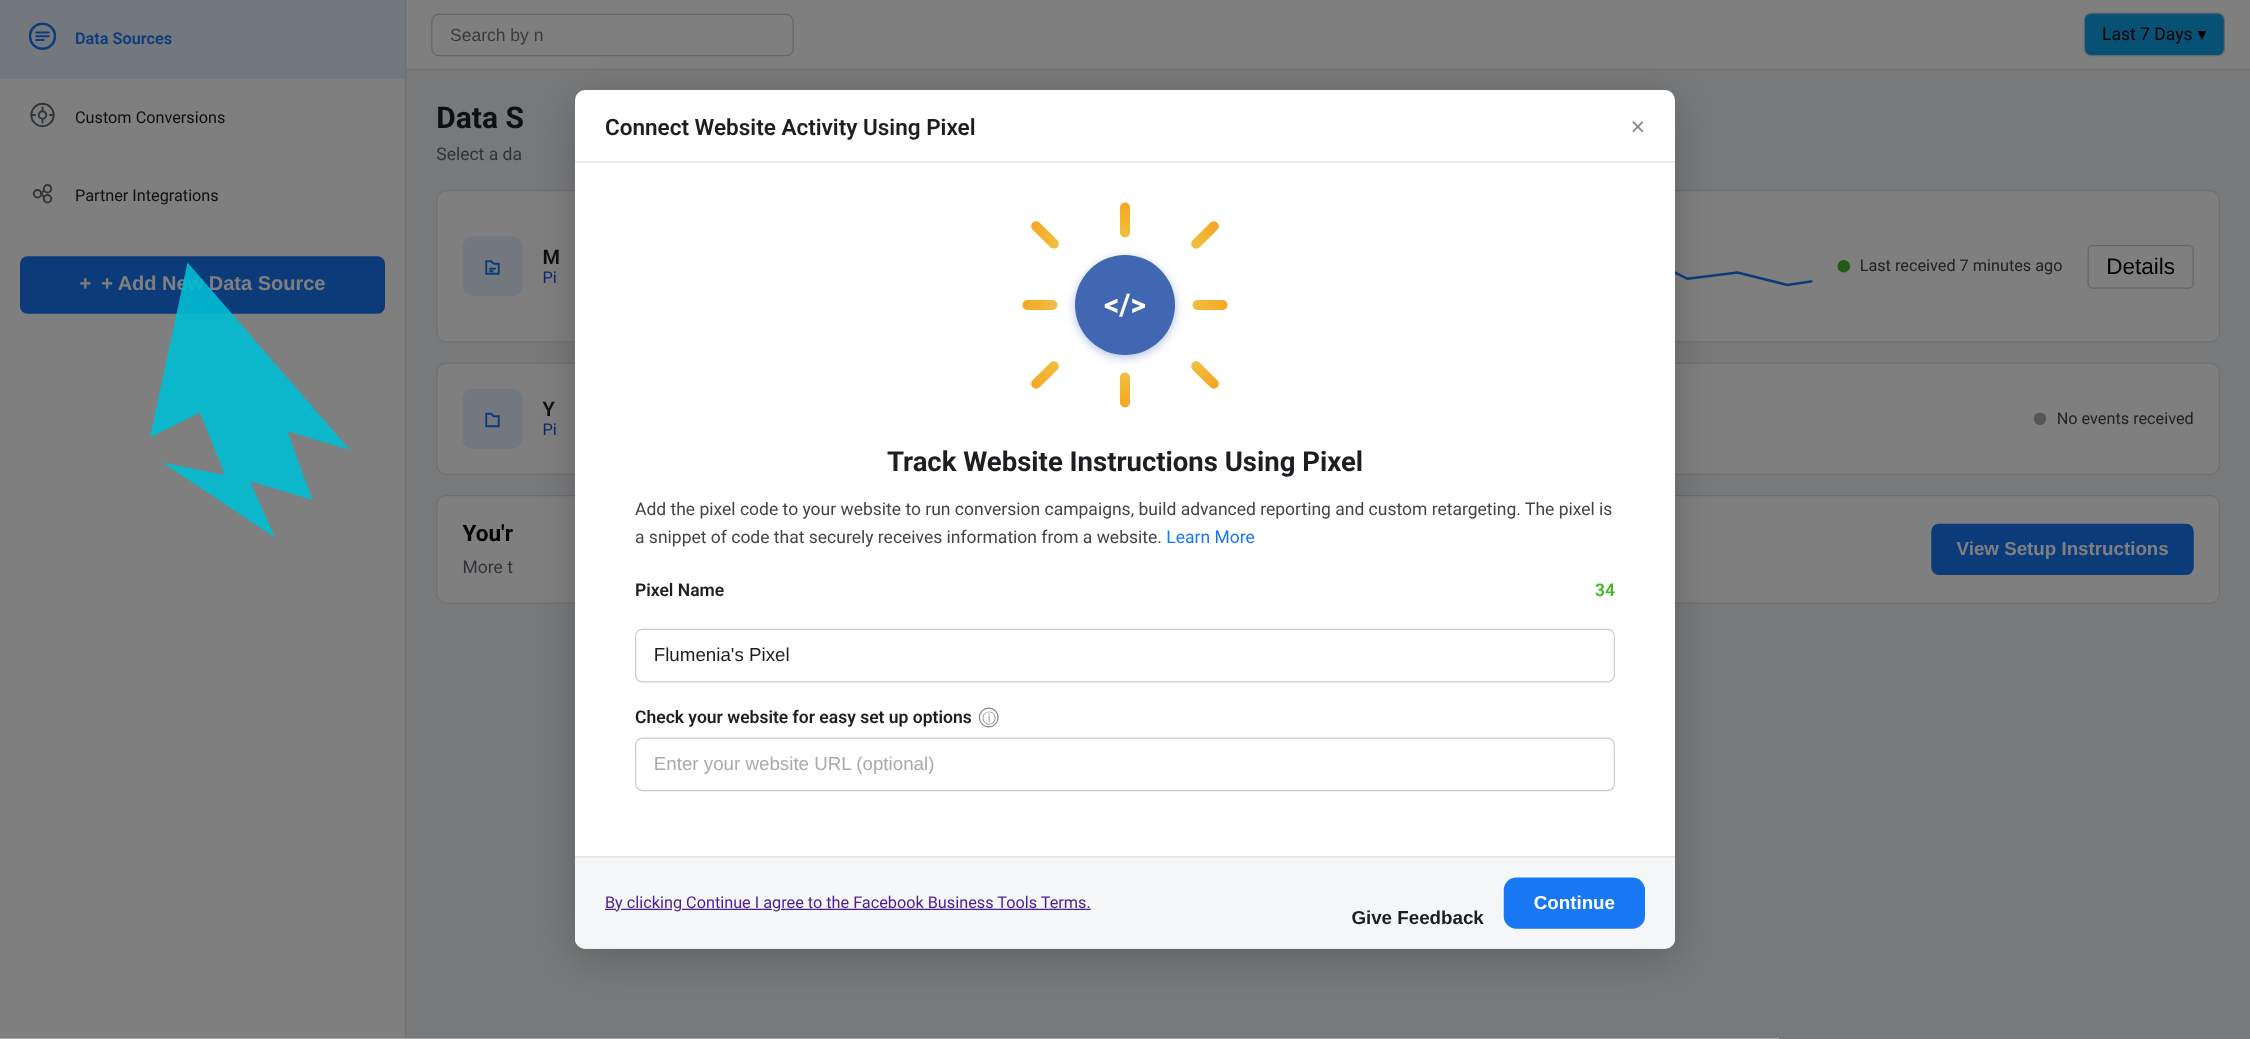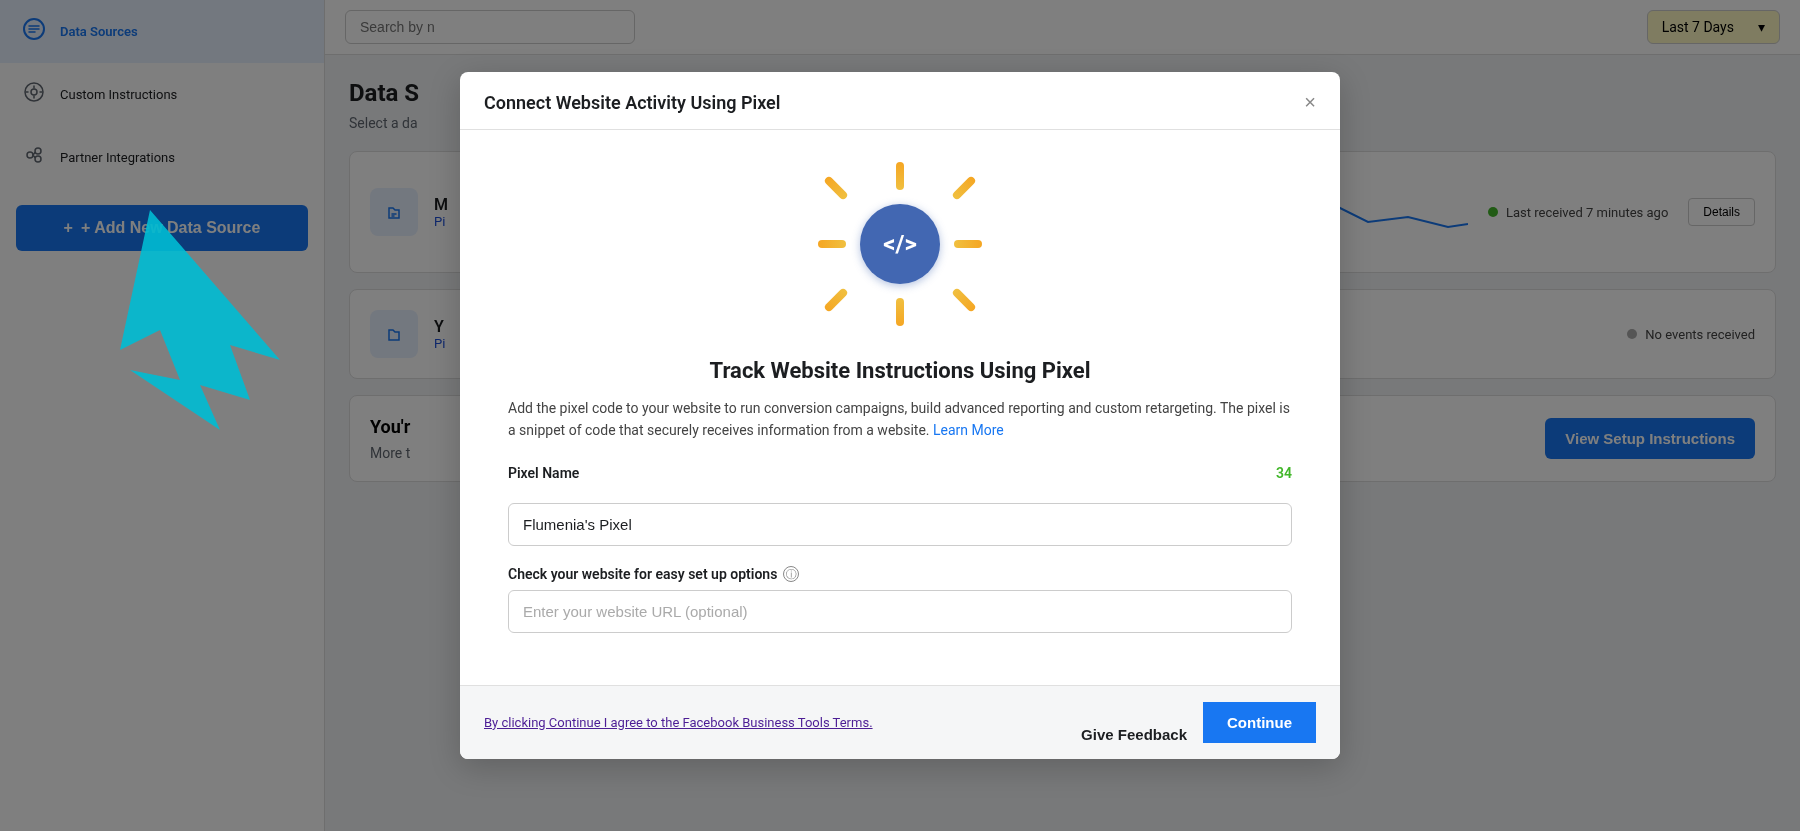--- a/index.html
+++ b/index.html
@@ -94,25 +94,25 @@
       font-size: 14px;
       width: 290px;
       color: #888;
     }
 
     .date-filter {
       border: 1px solid #ccc;
       border-radius: 6px;
       padding: 8px 14px;
       font-size: 14px;
-      background: #fef9c3;
-      cursor: pointer;
-      display: flex;
-      align-items: center;
-      gap: 24px;
+      background: #0ea5e9;
+      cursor: pointer;
+      display: flex;
+      align-items: center;
+      gap: 4px;
     }
 
     
     .cards-area {
       padding: 24px;
     }
 
     .section-title {
       font-size: 24px;
       font-weight: 700;
@@ -189,21 +189,21 @@
       background: #aaa;
       display: inline-block;
     }
 
     .details-btn {
       border: 1px solid #ccc;
       border-radius: 4px;
       padding: 6px 14px;
       background: #fff;
       cursor: pointer;
-      font-size: 12px;
+      font-size: 18px;
       margin-left: 12px;
     }
 
     
     .chart-area {
       width: 300px;
       height: 80px;
       position: relative;
     }
 
@@ -430,21 +430,21 @@
       color: #1c1e21;
       font-size: 15px;
       font-weight: 600;
       cursor: pointer;
     }
 
     .continue-btn {
       background: #1877f2;
       color: #fff;
       border: none;
-      border-radius: 0;
+      border-radius: 10px;
       padding: 12px 24px;
       font-size: 15px;
       font-weight: 600;
       cursor: pointer;
     }
 
     
     .teal-arrow {
       position: absolute;
       left: 120px;
@@ -475,21 +475,21 @@
       <span>Data Sources</span>
     </div>
     <div class="sidebar-item">
       <span class="icon">
         <svg width="22" height="22" viewBox="0 0 22 22" fill="none">
           <circle cx="11" cy="11" r="9" stroke="#606770" stroke-width="1.5" fill="none"></circle>
           <path d="M8 11a3 3 0 106 0 3 3 0 00-6 0z" stroke="#606770" stroke-width="1.5"></path>
           <path d="M11 5v2M11 15v2M5 11H3M19 11h-2" stroke="#606770" stroke-width="1.5" stroke-linecap="round"></path>
         </svg>
       </span>
-      <span>Custom Instructions</span>
+      <span>Custom Conversions</span>
     </div>
     <div class="sidebar-item">
       <span class="icon">
         <svg width="22" height="22" viewBox="0 0 22 22" fill="none">
           <circle cx="7" cy="11" r="3" stroke="#606770" stroke-width="1.5"></circle>
           <circle cx="15" cy="7" r="3" stroke="#606770" stroke-width="1.5"></circle>
           <circle cx="15" cy="15" r="3" stroke="#606770" stroke-width="1.5"></circle>
           <path d="M10 11l2-2.5M10 11l2 2.5" stroke="#606770" stroke-width="1.5" stroke-linecap="round"></path>
         </svg>
       </span>

